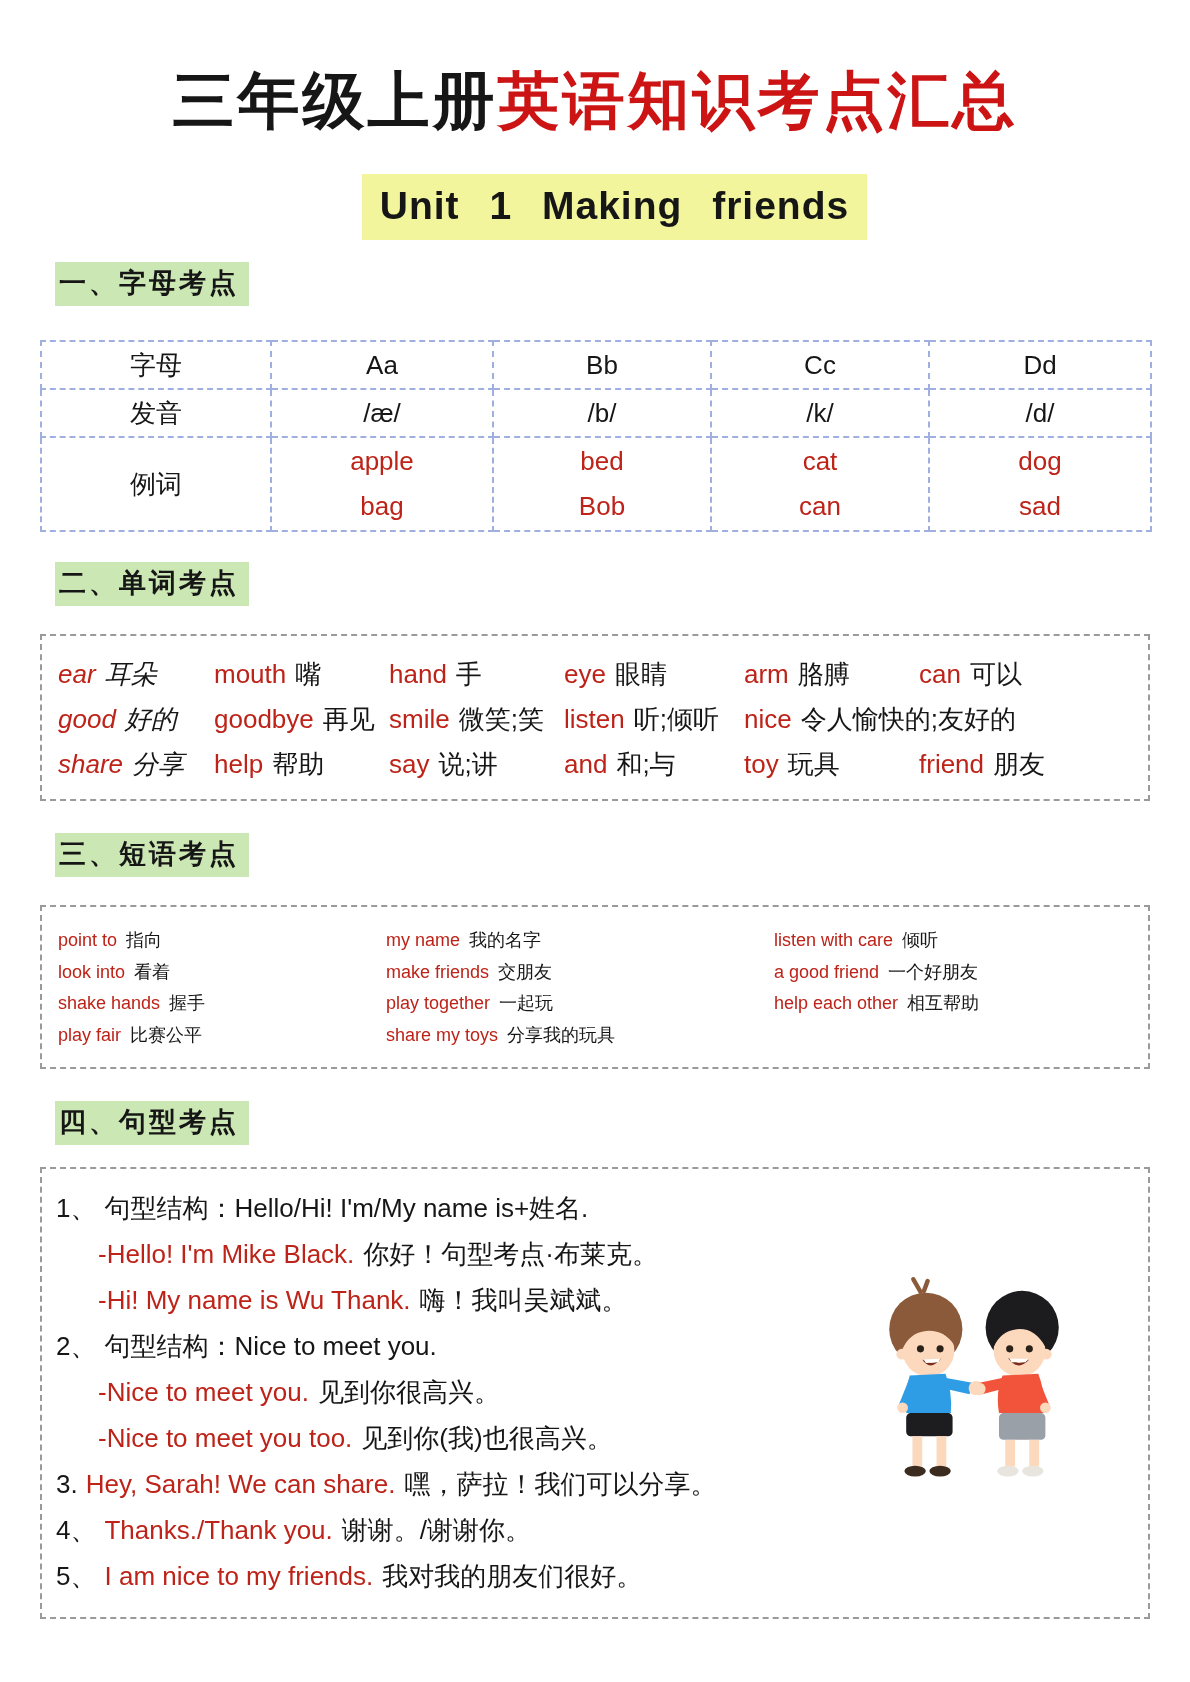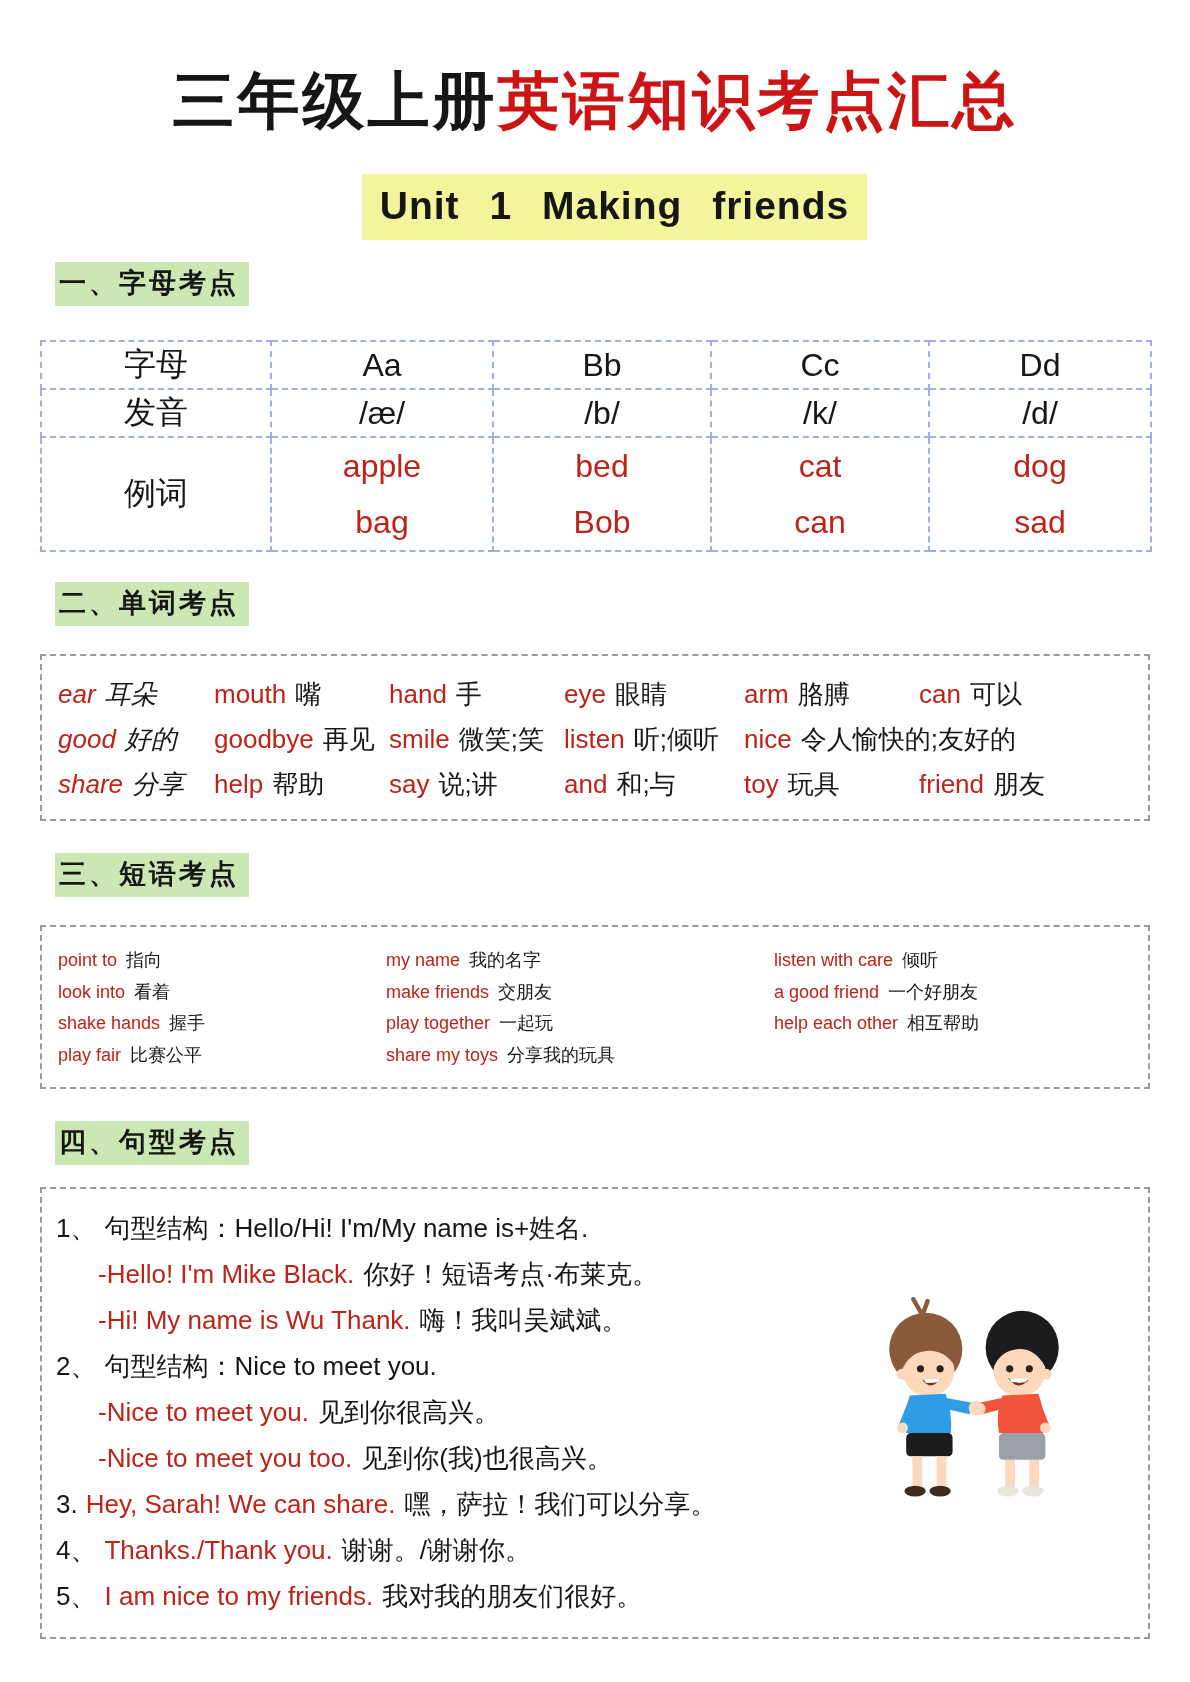--- a/index.html
+++ b/index.html
@@ -24,21 +24,21 @@
   .unit-row{text-align:center;margin-top:36px;padding-left:39px;}
   .unit{display:inline-block;background:var(--yellow-hl);padding:10px 18px 12px;font-size:39px;font-weight:700;word-spacing:18px;letter-spacing:1px;}
   
   .sec-head-row{margin-left:55px;}
   .sec-head{display:inline-block;background:var(--green-hl);padding:3px 10px 5px 4px;font-size:27px;font-weight:700;letter-spacing:3px;}
   .mt1{margin-top:22px;}
   .mt2{margin-top:30px;}
   .mt3{margin-top:32px;}
   
   .letters-table{border-collapse:collapse;table-layout:fixed;width:1110px;margin:34px 40px 0;}
-  .letters-table td{border:2px dashed var(--blue-border);text-align:center;font-size:32px;height:48px;}
+  .letters-table td{border:2px dashed var(--blue-border);text-align:center;font-size:26px;height:48px;}
   .letters-table .ex-cell{height:94px;}
   .exw{color:var(--red);line-height:1.75;}
   
   .gbox{margin:28px 40px 0;border:2px dashed var(--gray-border);padding:16px 16px 12px;}
   .en{color:var(--red);margin-right:9px;}
   .zh{color:var(--ink);}
   
   .wrow{display:flex;font-size:26px;line-height:1.73;white-space:nowrap;}
   .wrow>:nth-child(1){width:156px;font-style:italic;}
   .wrow>:nth-child(2){width:175px;}
@@ -179,21 +179,21 @@
 
 <div class="sec-head-row mt3">
   <span class="sec-head">四、句型考点</span>
 </div>
 
 <div class="patbox">
   <div class="pline">
     <span class="num">1、</span><span class="lead">句型结构：Hello/Hi! I'm/My name is+姓名.</span>
   </div>
   <div class="pline indent">
-    <span class="en">-Hello! I'm Mike Black.</span><span class="zh">你好！短语考点·布莱克。</span>
+    <span class="en">-Hello! I'm Mike Black.</span><span class="zh">你好！句型考点·布莱克。</span>
   </div>
   <div class="pline indent">
     <span class="en">-Hi! My name is Wu Thank.</span><span class="zh">嗨！我叫吴斌斌。</span>
   </div>
   <div class="pline">
     <span class="num">2、</span><span class="lead">句型结构：Nice to meet you.</span>
   </div>
   <div class="pline indent">
     <span class="en">-Nice to meet you.</span><span class="zh">见到你很高兴。</span>
   </div>

